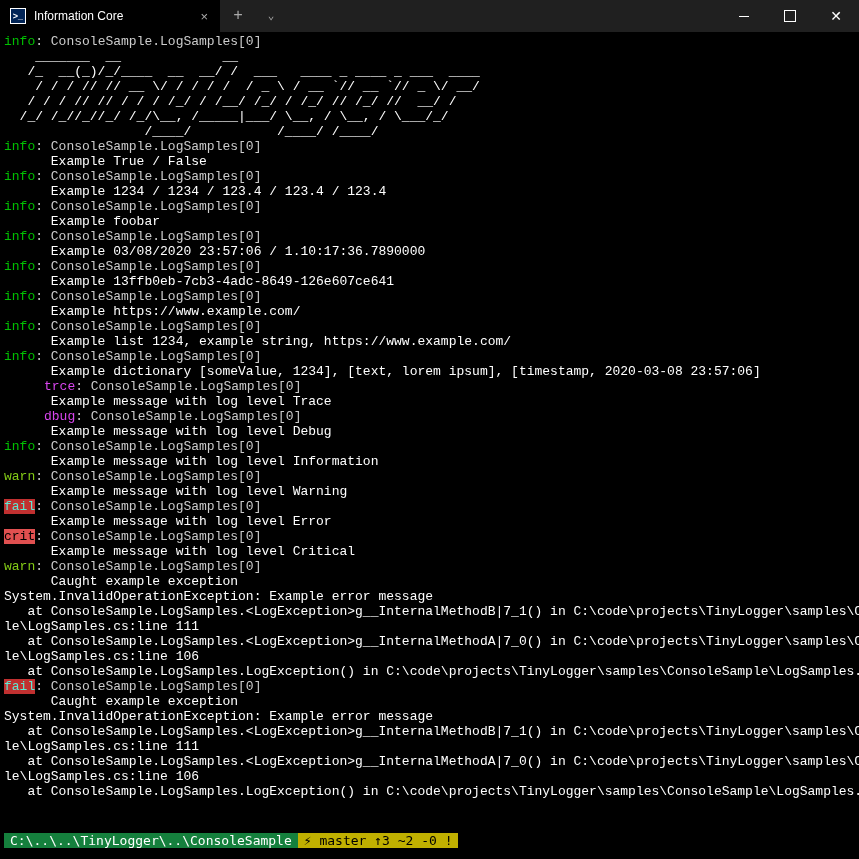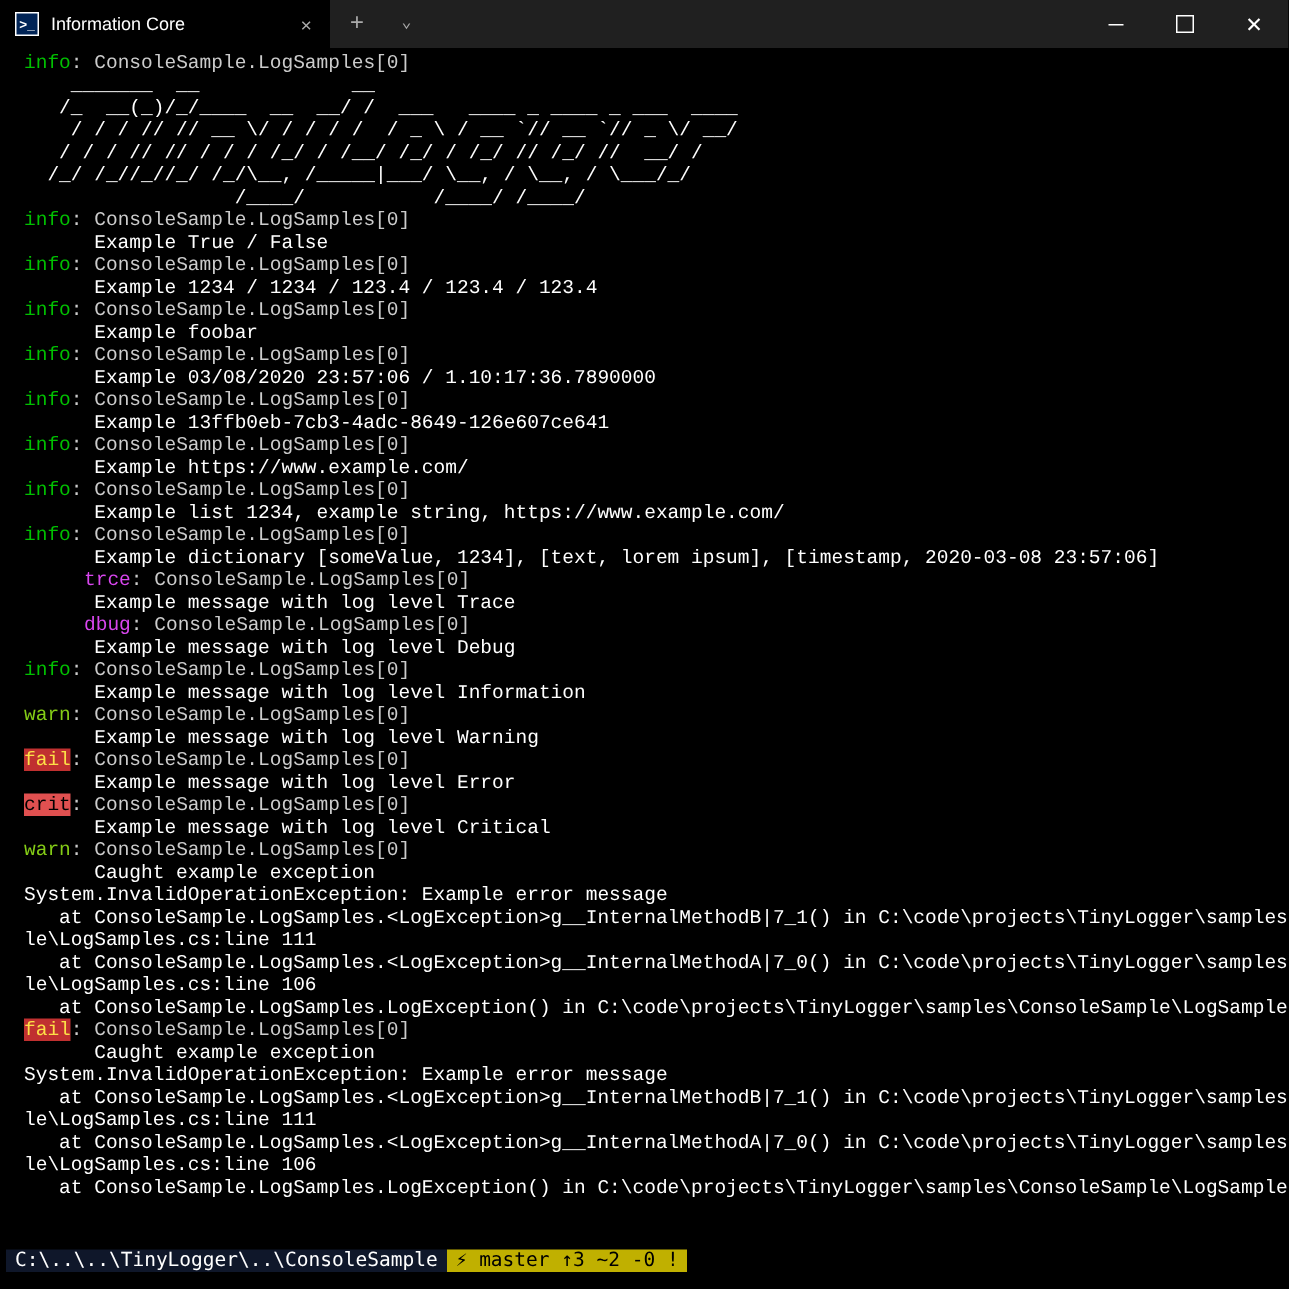--- a/index.html
+++ b/index.html
@@ -43,45 +43,45 @@
   .tab-close { color: #aaa; font-size: 13px; padding: 0 4px; cursor: pointer; }
   .tab-add { width: 36px; display:flex; align-items:center; justify-content:center; color:#aaa; cursor:pointer; font-size:16px; }
   .tab-dd  { width: 30px; display:flex; align-items:center; justify-content:center; color:#aaa; cursor:pointer; font-size:11px; }
   .titlebar-spacer { flex: 1; }
   .win-btn { width: 46px; display:flex; align-items:center; justify-content:center; color:#fff; cursor:pointer; font-size:10px; font-family: Arial,sans-serif;}
   .win-btn.min::before { content:''; display:block; width:10px; height:1px; background:#fff; }
   .win-btn.max::before { content:''; display:block; width:10px; height:10px; border:1px solid #fff; }
   .win-btn.close { font-size:14px; }
   
   .term {
-    padding: 2px 4px 0 16px;
+    padding: 2px 4px 0 4px;
     white-space: pre;
     color: #ccc;
   }
   .info { color: #00c000; }
   .trce, .dbug { color: #d946ef; margin-left: 40px; }
   .warn { color: #84cc16; }
-  .fail { background: #c03030; color: #fde047; }
+  .fail { background: #c03030; color: #5eead4; }
   .crit { background: #e05050; color: #000000; }
   .white{ color: #ccc; }
   .msg  { color: #ffffff; }
   
   .row { display: block; }
   .lbl { display:inline; }
   
   .statusbar {
     position: absolute;
     bottom: 11px;
     left: 4px;
     right: 4px;
     display: flex;
     font-family: Consolas, monospace;
     font-size: 13px;
   }
-  .sb-path { background:#0f172a; color:#fff; padding:0 6px; }
+  .sb-path { background:#15803d; color:#fff; padding:0 6px; }
   .sb-git  { background:#c0b000; color:#000; padding:0 6px; }
   .sb-rest { background:#000; flex:1; }
 </style>
 </head>
 <body>
 
 <div class="titlebar">
   <div class="tab">
     <span class="tab-icon">&gt;_</span>
     <span class="tab-title">Information Core</span>

